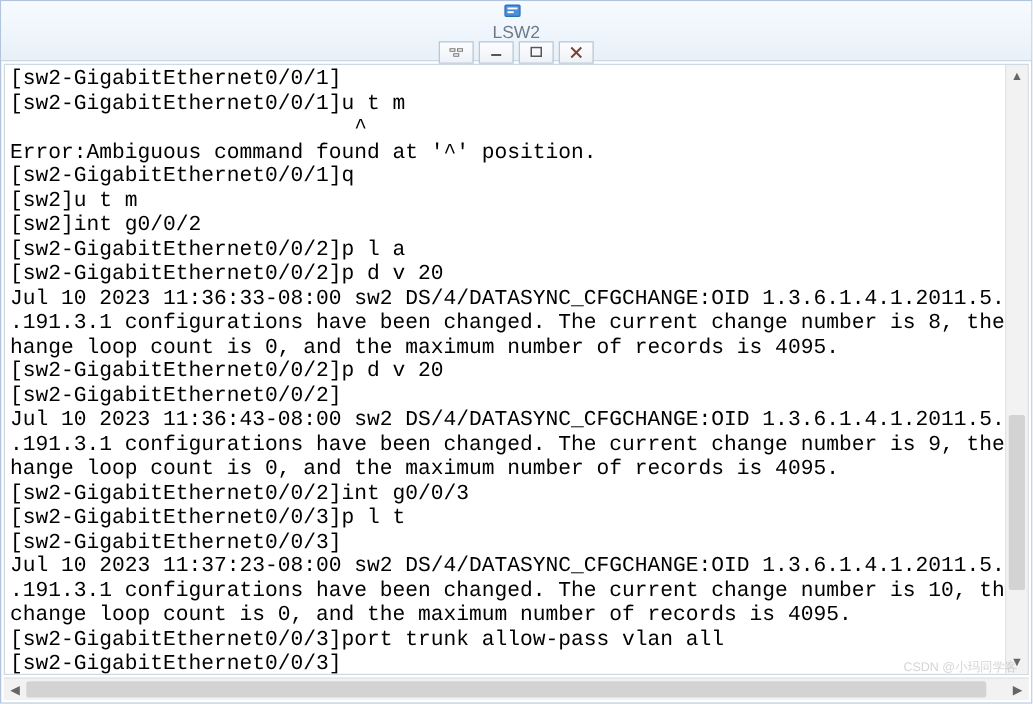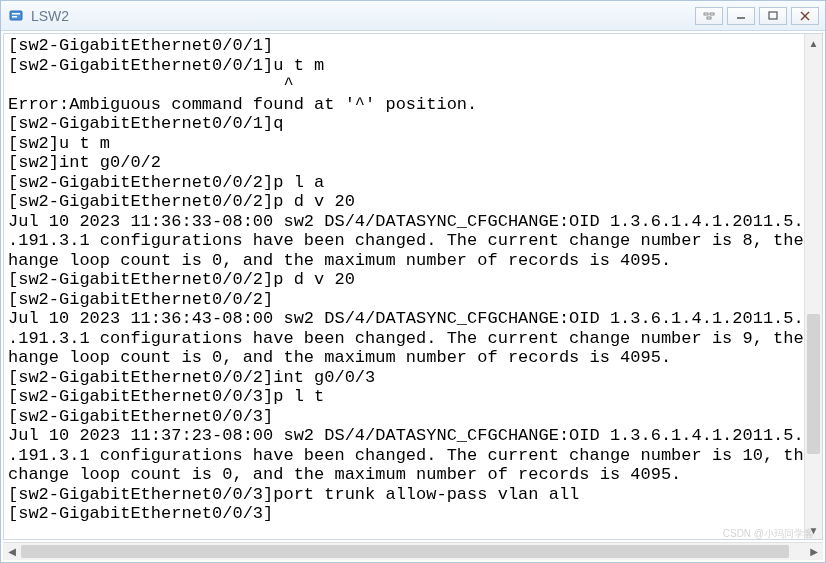--- a/index.html
+++ b/index.html
@@ -11,26 +11,27 @@
       overflow: hidden;
     }
     .window {
       border: 1px solid #b0c4de;
       width: 826px;
       height: 563px;
       display: flex;
       flex-direction: column;
     }
     .titlebar {
-      height: 30px;
+      height: 48px;
       background: linear-gradient(to bottom, #f7fbff, #e8f0f8);
       border-bottom: 1px solid #c8d8e8;
       display: flex;
       align-items: center;
       padding: 0 6px;
+      flex-direction: column;
     }
     .titlebar-icon {
       width: 18px;
       height: 18px;
       margin-right: 6px;
       display: flex;
       align-items: center;
       justify-content: center;
     }
     .title-text {

